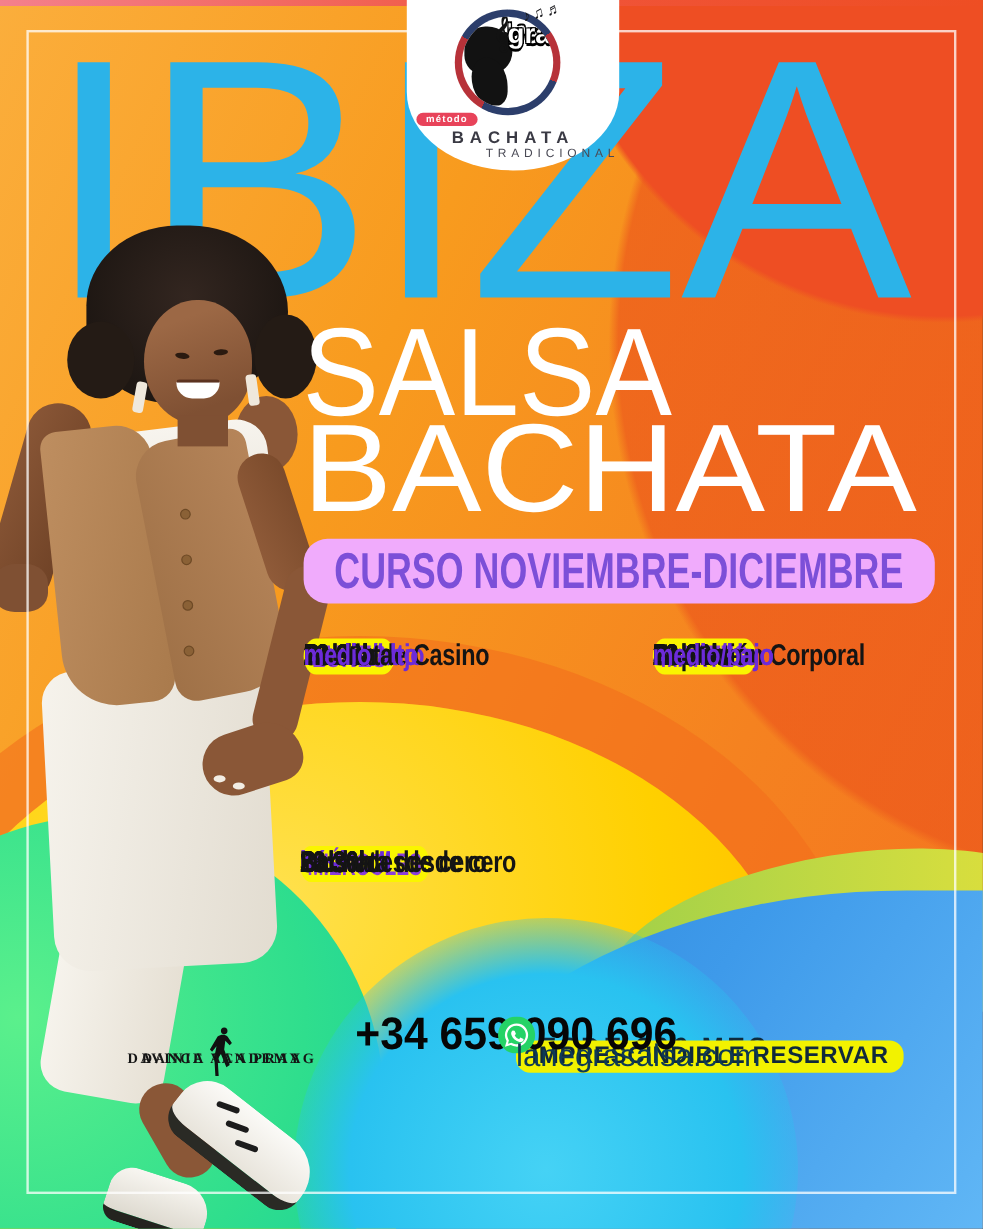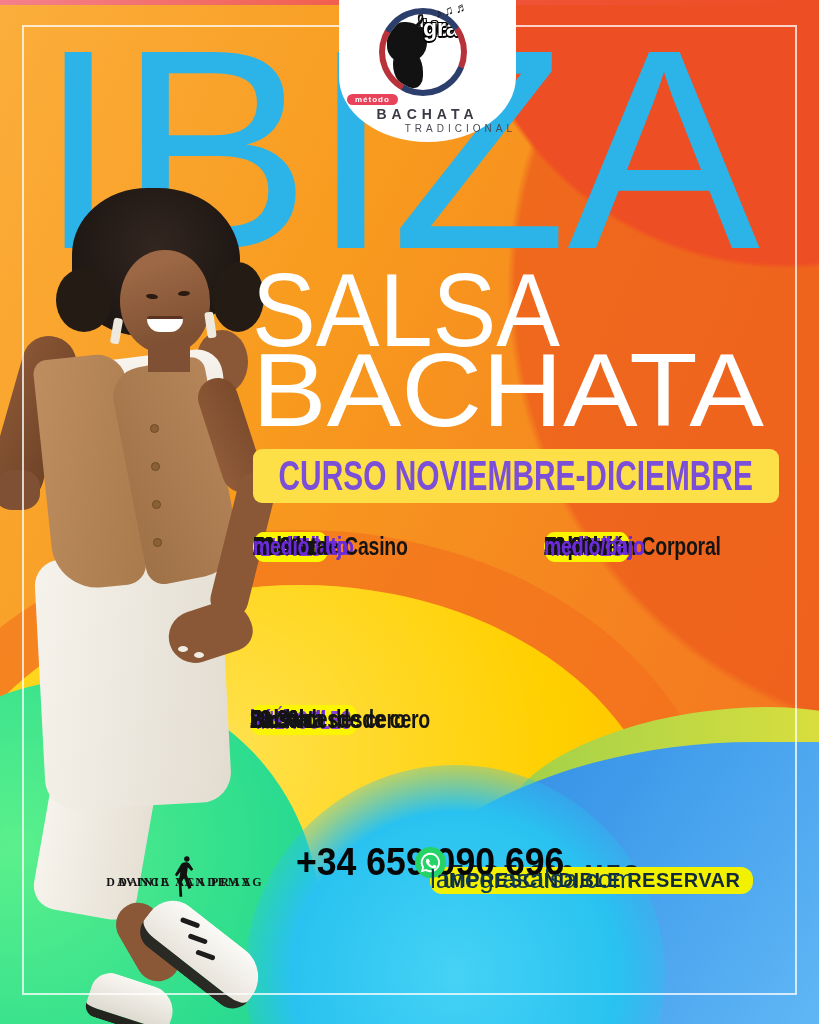--- a/index.html
+++ b/index.html
@@ -98,21 +98,21 @@
   .lg-name .l1{font-size:13px;display:block;position:static;}
   .lg-name .l2,.lg-name .l3{font-size:23px;display:block;position:static;}
   .lg-notes{left:96px;top:2px;font-size:13px;color:#18181c;transform:rotate(-14deg);letter-spacing:2px;}
   .lg-metodo{left:8px;top:94px;background:#E8435A;color:#fff;font-size:8px;letter-spacing:1px;
     padding:1px 8px;border-radius:8px;font-weight:bold;}
   .lg-sub1{left:0;top:106px;width:100%;text-align:center;font-size:14px;letter-spacing:5px;
     color:#3A3A44;font-weight:600;}
   .lg-sub2{left:0;top:123px;width:100%;text-align:right;font-size:10px;letter-spacing:4px;color:#4A4A55;}
 
   
-  .curso-pill{left:253px;top:449px;width:526px;height:54px;border-radius:9px;background:#fde047;
+  .curso-pill{left:253px;top:449px;width:526px;height:54px;border-radius:20px;background:#f0abfc;
     display:flex;align-items:center;justify-content:center;}
   .curso-pill span{position:static;font-size:42px;font-weight:bold;color:#7C4FD8;
     white-space:nowrap;transform-origin:center;}
 
   
   .col{width:300px;}
   .col-lunes{left:253px;top:532px;}
   .col-martes{left:544px;top:532px;width:265px;}
   .col-miercoles{left:250px;top:705px;}
   .day-pill{position:relative;display:inline-block;background:#FAF500;color:#8B3FD9;

